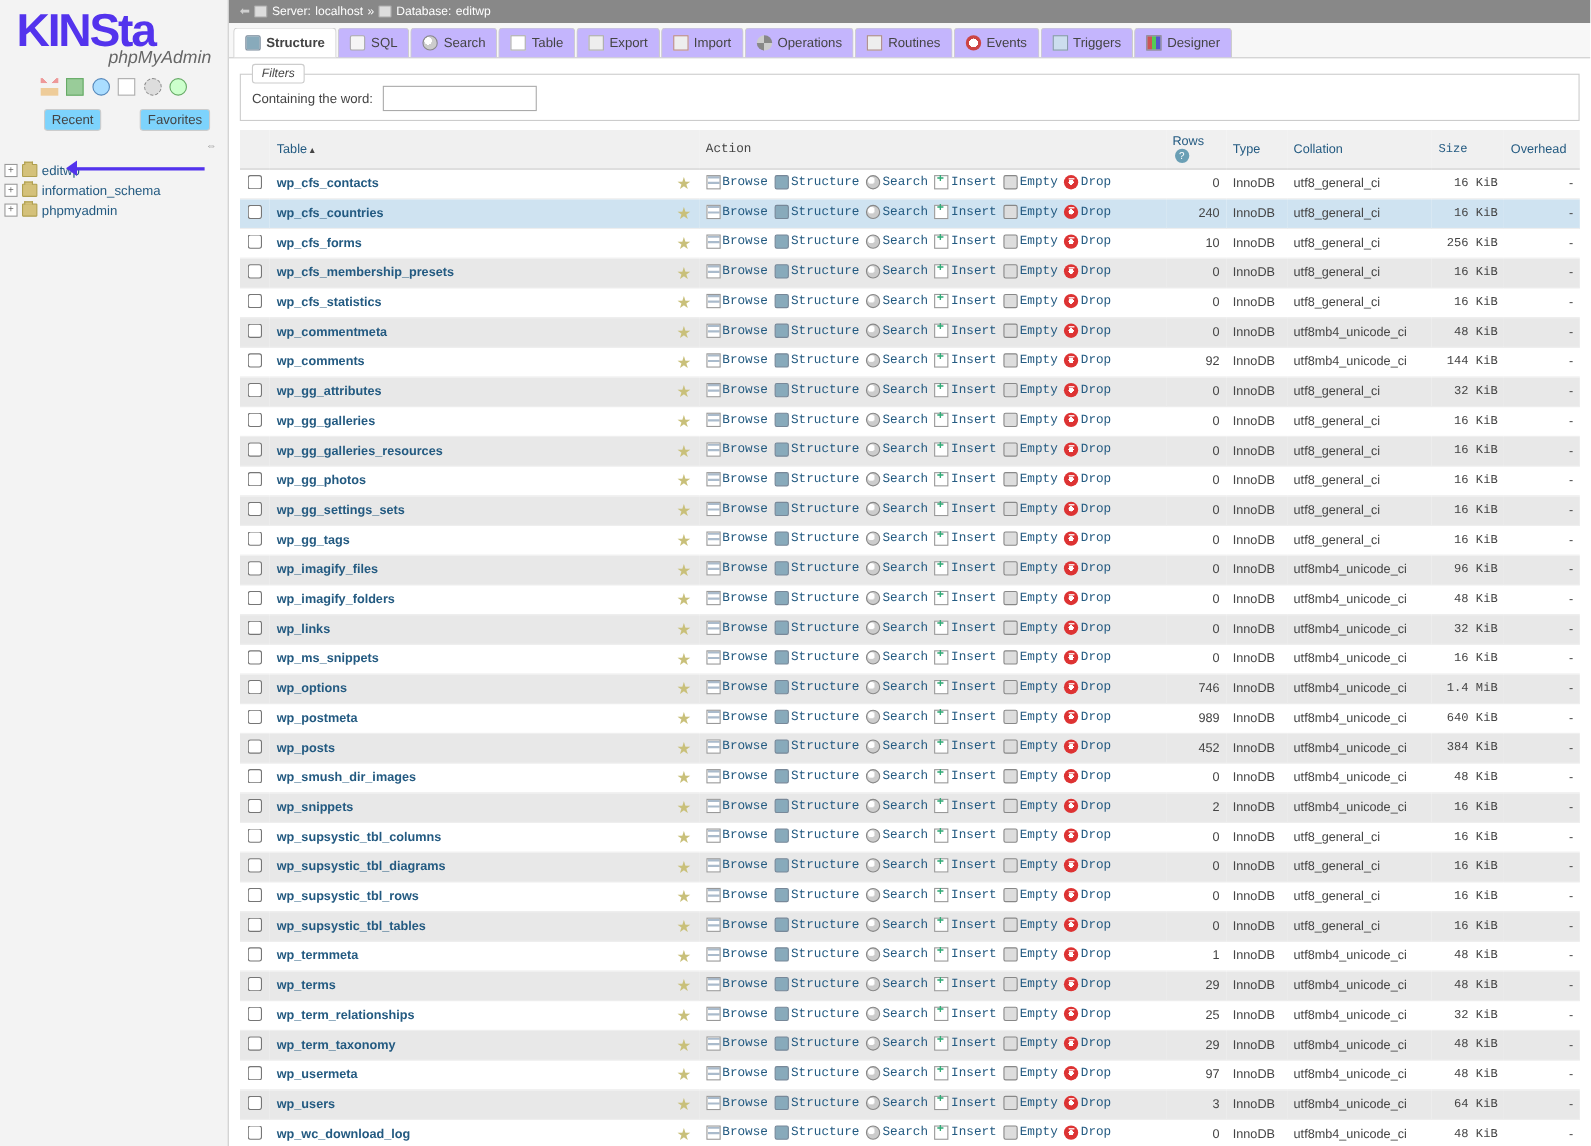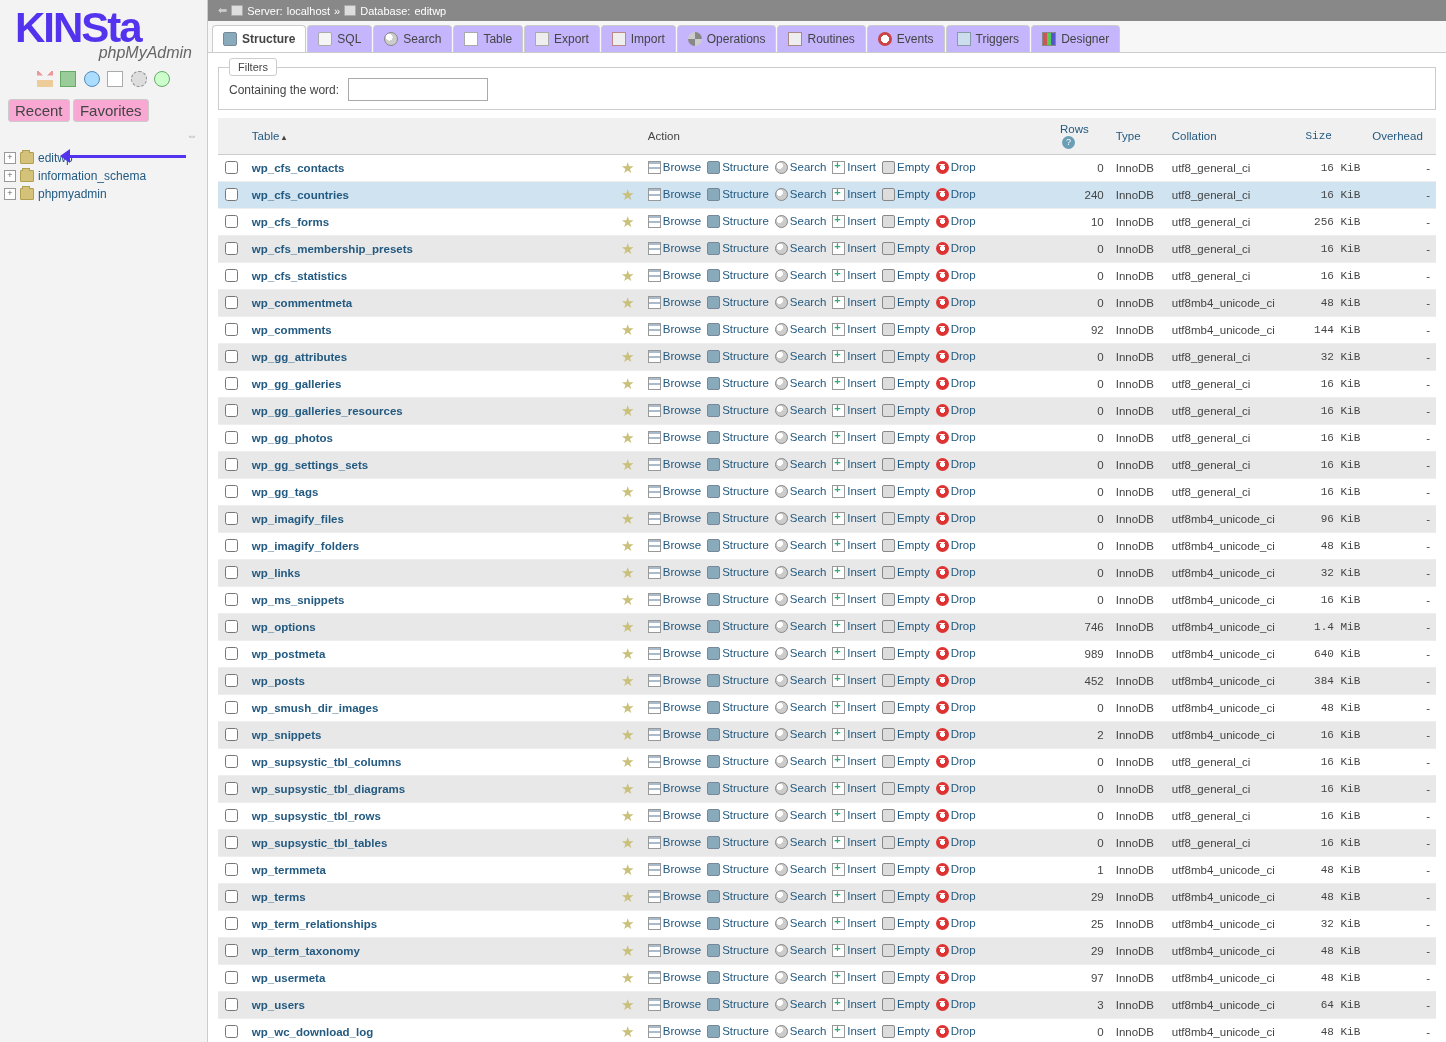--- a/index.html
+++ b/index.html
@@ -9,21 +9,21 @@
 .layout { display: flex; height: 100vh; }
 
 
 .sidebar { width: 208px; background: #f3f3f3; border-right: 1px solid #ccc; display: flex; flex-direction: column; }
 .logo { padding: 10px 15px 5px; }
 .logo-main { font-size: 42px; font-weight: 700; color: #5333ed; letter-spacing: -2px; font-family: sans-serif; line-height: 0.85; }
 .logo-sub { font-size: 16px; color: #666; text-align: right; font-style: italic; margin-top: -2px; }
 .toolbar-icons { text-align: center; padding: 4px 0 8px; }
 .toolbar-icons span { display: inline-block; width: 16px; height: 16px; margin: 0 2px; }
 .nav-links { padding: 4px 8px; }
-.nav-links span { display: inline-block; padding: 2px 6px; background: #f9a8d4; border: 1px solid #ccc; border-radius: 3px; cursor: pointer; font-size: 15px; }
+.nav-links span { display: inline-block; padding: 2px 6px; background: #7dd3fc; border: 1px solid #ccc; border-radius: 3px; cursor: pointer; font-size: 12px; margin-left: 32px; }
 .link-icon { text-align: right; padding: 4px 10px; font-size: 10px; color: #999; }
 .db-tree { padding: 4px 4px; font-size: 12px; }
 .db-tree .node { display: flex; align-items: center; padding: 2px 0; gap: 4px; }
 .db-tree .exp { width: 12px; height: 12px; border: 1px solid #999; display: inline-flex; align-items: center; justify-content: center; font-size: 9px; line-height: 1; background: #fff; color: #666; cursor: pointer; }
 .db-tree .db-icon { width: 14px; height: 12px; background: #d4c17a; border: 1px solid #b0a050; border-radius: 1px; position: relative; }
 .db-tree .db-icon::before { content:""; position:absolute; top:-3px; left:1px; width:6px; height:2px; background:#d4c17a; border:1px solid #b0a050; border-bottom:none; }
 .db-tree .sel { position: relative; }
 .arrow-annot { position: absolute; left: 62px; top: 0px; width: 130px; height: 14px; }
 .arrow-line { position:absolute; left:0; top:6px; right:10px; height:3px; background:#5333ed; }
 .arrow-head { position:absolute; left:-6px; top:0; width:0; height:0; border-top:7px solid transparent; border-bottom:7px solid transparent; border-right:10px solid #5333ed; }
@@ -33,40 +33,40 @@
 .breadcrumb { background: #888; color: #fff; padding: 4px 10px; font-size: 11px; display: flex; align-items: center; gap: 4px; }
 .breadcrumb a { color: #fff; }
 .bc-icon { display: inline-block; width: 12px; height: 11px; background: #ddd; border: 1px solid #aaa; border-radius: 1px; }
 
 .tabs { background: #f7f7f7; border-bottom: 1px solid #ccc; display: flex; padding: 4px 4px 0 4px; gap: 1px; }
 .tab { padding: 6px 10px; border: 1px solid #ccc; border-bottom: none; border-radius: 4px 4px 0 0; background: #c4b5fd; display: flex; align-items: center; gap: 5px; cursor: pointer; font-size: 12px; }
 .tab.active { background: #fff; font-weight: bold; }
 .tab .t-icon { width: 14px; height: 14px; display: inline-block; }
 
 .filters-box { margin: 14px 10px 8px 10px; border: 1px solid #ccc; padding: 10px 10px 8px; position: relative; }
-.filters-box .legend { position: absolute; top: -10px; left: 10px; background: #fff; border: 1px solid #ccc; padding: 2px 8px; border-radius: 3px; font-size: 11px; }
+.filters-box .legend { position: absolute; top: -10px; left: 10px; background: #fff; border: 1px solid #ccc; padding: 2px 8px; border-radius: 3px; font-size: 11px; font-style: italic; }
 .filters-box label { font-size: 12px; margin-right: 6px; }
 .filters-box input { border: 1px solid #aaa; padding: 3px; width: 140px; }
 
 .tbl-wrap { flex: 1; overflow: auto; padding: 0 10px 10px; }
 table.data { width: 100%; border-collapse: collapse; font-size: 11.5px; }
 table.data th { background: #f0f0f0; text-align: left; padding: 5px 6px; border-bottom: 1px solid #ccc; font-weight: normal; }
 table.data th a { color: #235a81; font-weight: normal; }
 table.data th.sorted::after { content: " \25B4"; font-size: 9px; }
 table.data td { padding: 4px 6px; border-bottom: 1px solid #eee; }
 table.data tr.odd td { background: #fff; }
 table.data tr.even td { background: #e8e8e8; }
 table.data tr.hover td { background: #cfe3f1; }
 .col-chk { width: 22px; text-align: center; }
 .col-chk input { cursor: pointer; }
 .col-name { width: 330px; }
 .col-name a { font-weight: bold; }
 .col-star { width: 20px; text-align:center; }
 .star { color: #c9c07a; font-size: 15px; cursor: pointer; }
-.col-action { width: 370px; white-space: nowrap; }
+.col-action { width: 370px; white-space: nowrap; font-family: Liberation Mono, monospace; }
 .act { display: inline-flex; align-items: center; gap: 2px; margin-right: 6px; cursor: pointer; color: #235a81; }
 .act .ai { width: 13px; height: 13px; display: inline-block; }
 .col-rows { width: 50px; text-align: right; }
 .col-type { width: 50px; }
 .col-coll { width: 120px; }
 .col-size { width: 60px; text-align: right; font-family: "Courier New", monospace; font-size: 11px; }
 .col-over { width: 60px; text-align: right; }
 .help-q { display:inline-block; width:13px; height:13px; border-radius:50%; background:#6a9fb5; color:#fff; text-align:center; font-size:9px; line-height:13px; margin-left:2px;}
 
 

